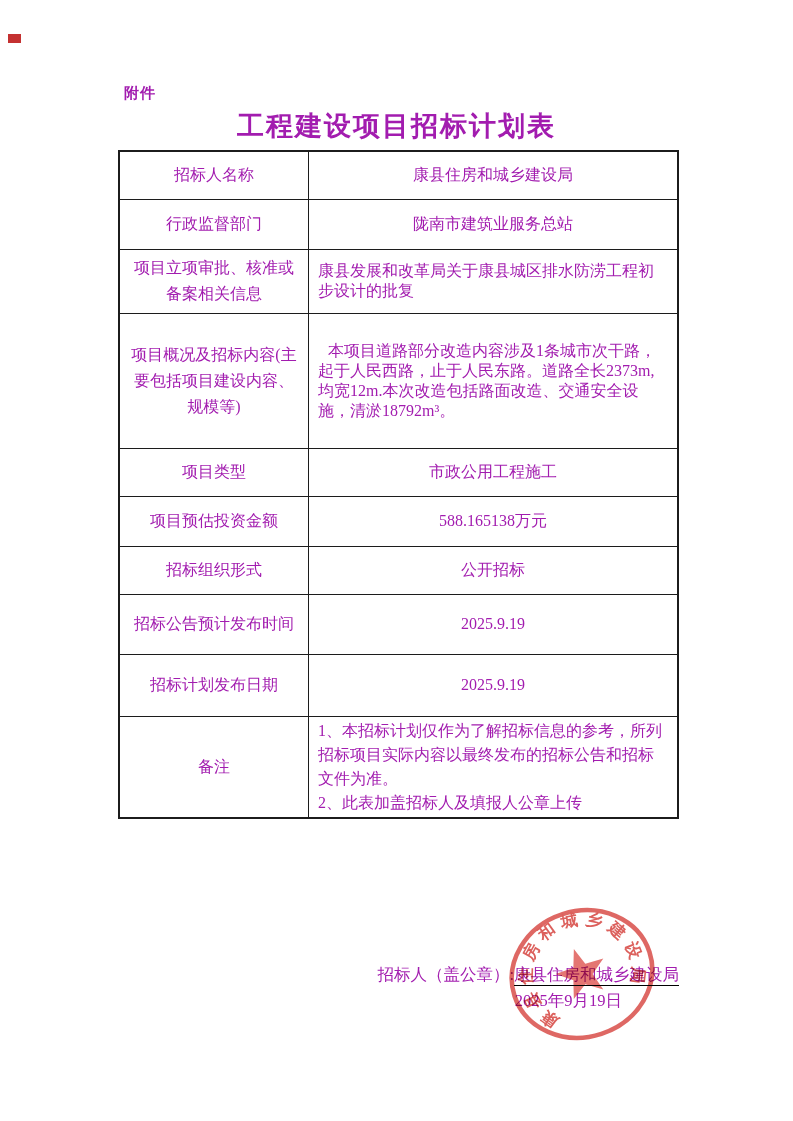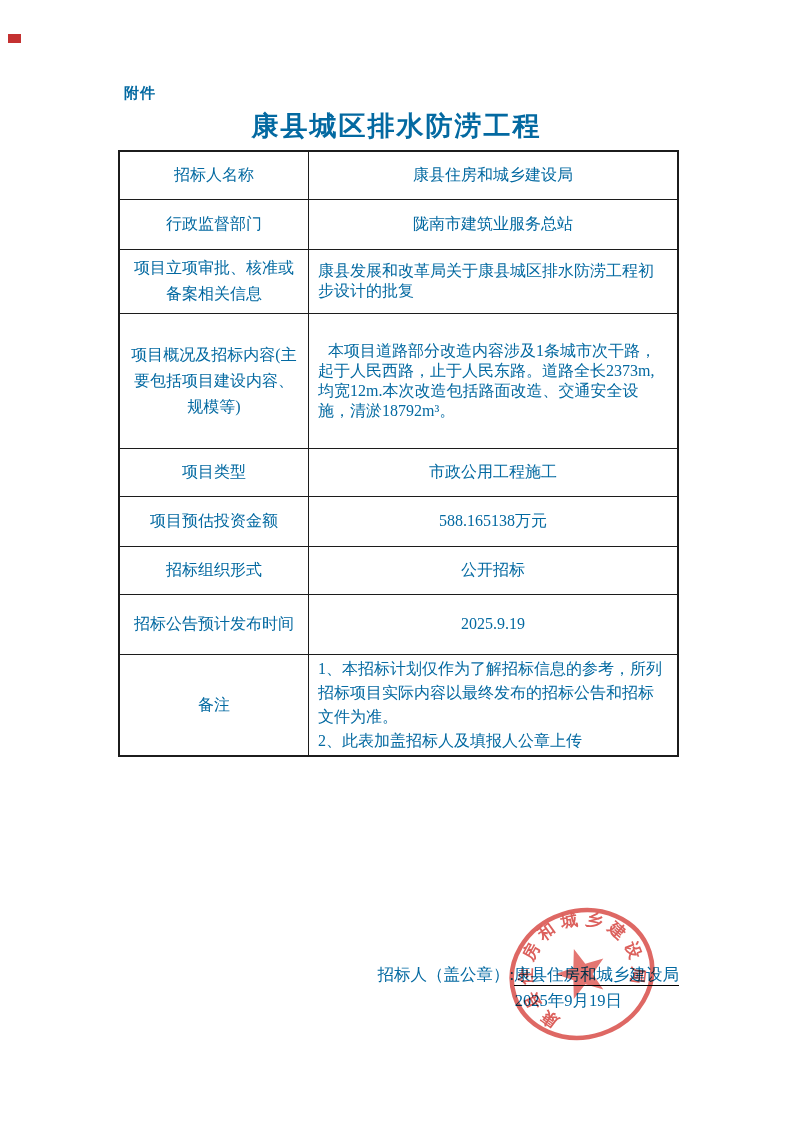--- a/index.html
+++ b/index.html
@@ -1,18 +1,18 @@
 <!DOCTYPE html>
 <html><head>
 <meta charset="utf-8">
 <style>
   html,body{margin:0;padding:0;background:#ffffff;}
   #page{
     position:relative;width:793px;height:1121px;background:#ffffff;
-    font-family:"Liberation Serif","DejaVu Serif",serif;color:#0369a1;overflow:hidden;
+    font-family:"Liberation Serif","DejaVu Serif",serif;color:#a21caf;overflow:hidden;
   }
   .red-mark{position:absolute;left:8px;top:34px;width:13px;height:9px;background:#c43131;}
   .attachment{position:absolute;left:124px;top:84px;font-size:15px;font-weight:bold;
     font-family:"Liberation Sans","DejaVu Sans",sans-serif;letter-spacing:1px;}
   .doc-title{position:absolute;left:0;top:108px;width:100%;text-align:center;
     font-size:27px;font-weight:bold;letter-spacing:2px;}
   table.doc-table{
     position:absolute;left:118px;top:150px;width:561px;
     border-collapse:collapse;table-layout:fixed;border:2px solid #1c1c1c;padding-left:45px;
   }
@@ -41,21 +41,21 @@
 </style>
 </head>
 <body>
 
 <div id="page">
 
   <div class="red-mark"></div>
 
   <div class="attachment">附件</div>
 
-  <div class="doc-title">康县城区排水防涝工程</div>
+  <div class="doc-title">工程建设项目招标计划表</div>
 
   <table class="doc-table">
     <tbody>
       <tr class="r1">
         <td class="cell-label">招标人名称</td>
         <td class="cell-value">康县住房和城乡建设局</td>
       </tr>
       <tr class="r3">
         <td class="cell-label">行政监督部门</td>
         <td class="cell-value">陇南市建筑业服务总站</td>
@@ -77,20 +77,24 @@
         <td class="cell-value">588.165138万元</td>
       </tr>
       <tr class="r8">
         <td class="cell-label">招标组织形式</td>
         <td class="cell-value">公开招标</td>
       </tr>
       <tr class="r10">
         <td class="cell-label">招标公告预计发布时间</td>
         <td class="cell-value">2025.9.19</td>
       </tr>
+      <tr class="r11">
+        <td class="cell-label">招标计划发布日期</td>
+        <td class="cell-value">2025.9.19</td>
+      </tr>
       <tr class="r12">
         <td class="cell-label">备注</td>
         <td class="cell-value left notes">1、本招标计划仅作为了解招标信息的参考，所列招标项目实际内容以最终发布的招标公告和招标文件为准。
 2、此表加盖招标人及填报人公章上传</td>
       </tr>
     </tbody>
   </table>
 
   <div class="signature">
     <div><span>招标人（盖公章）:</span><span class="sig-name">康县住房和城乡建设局</span></div>

